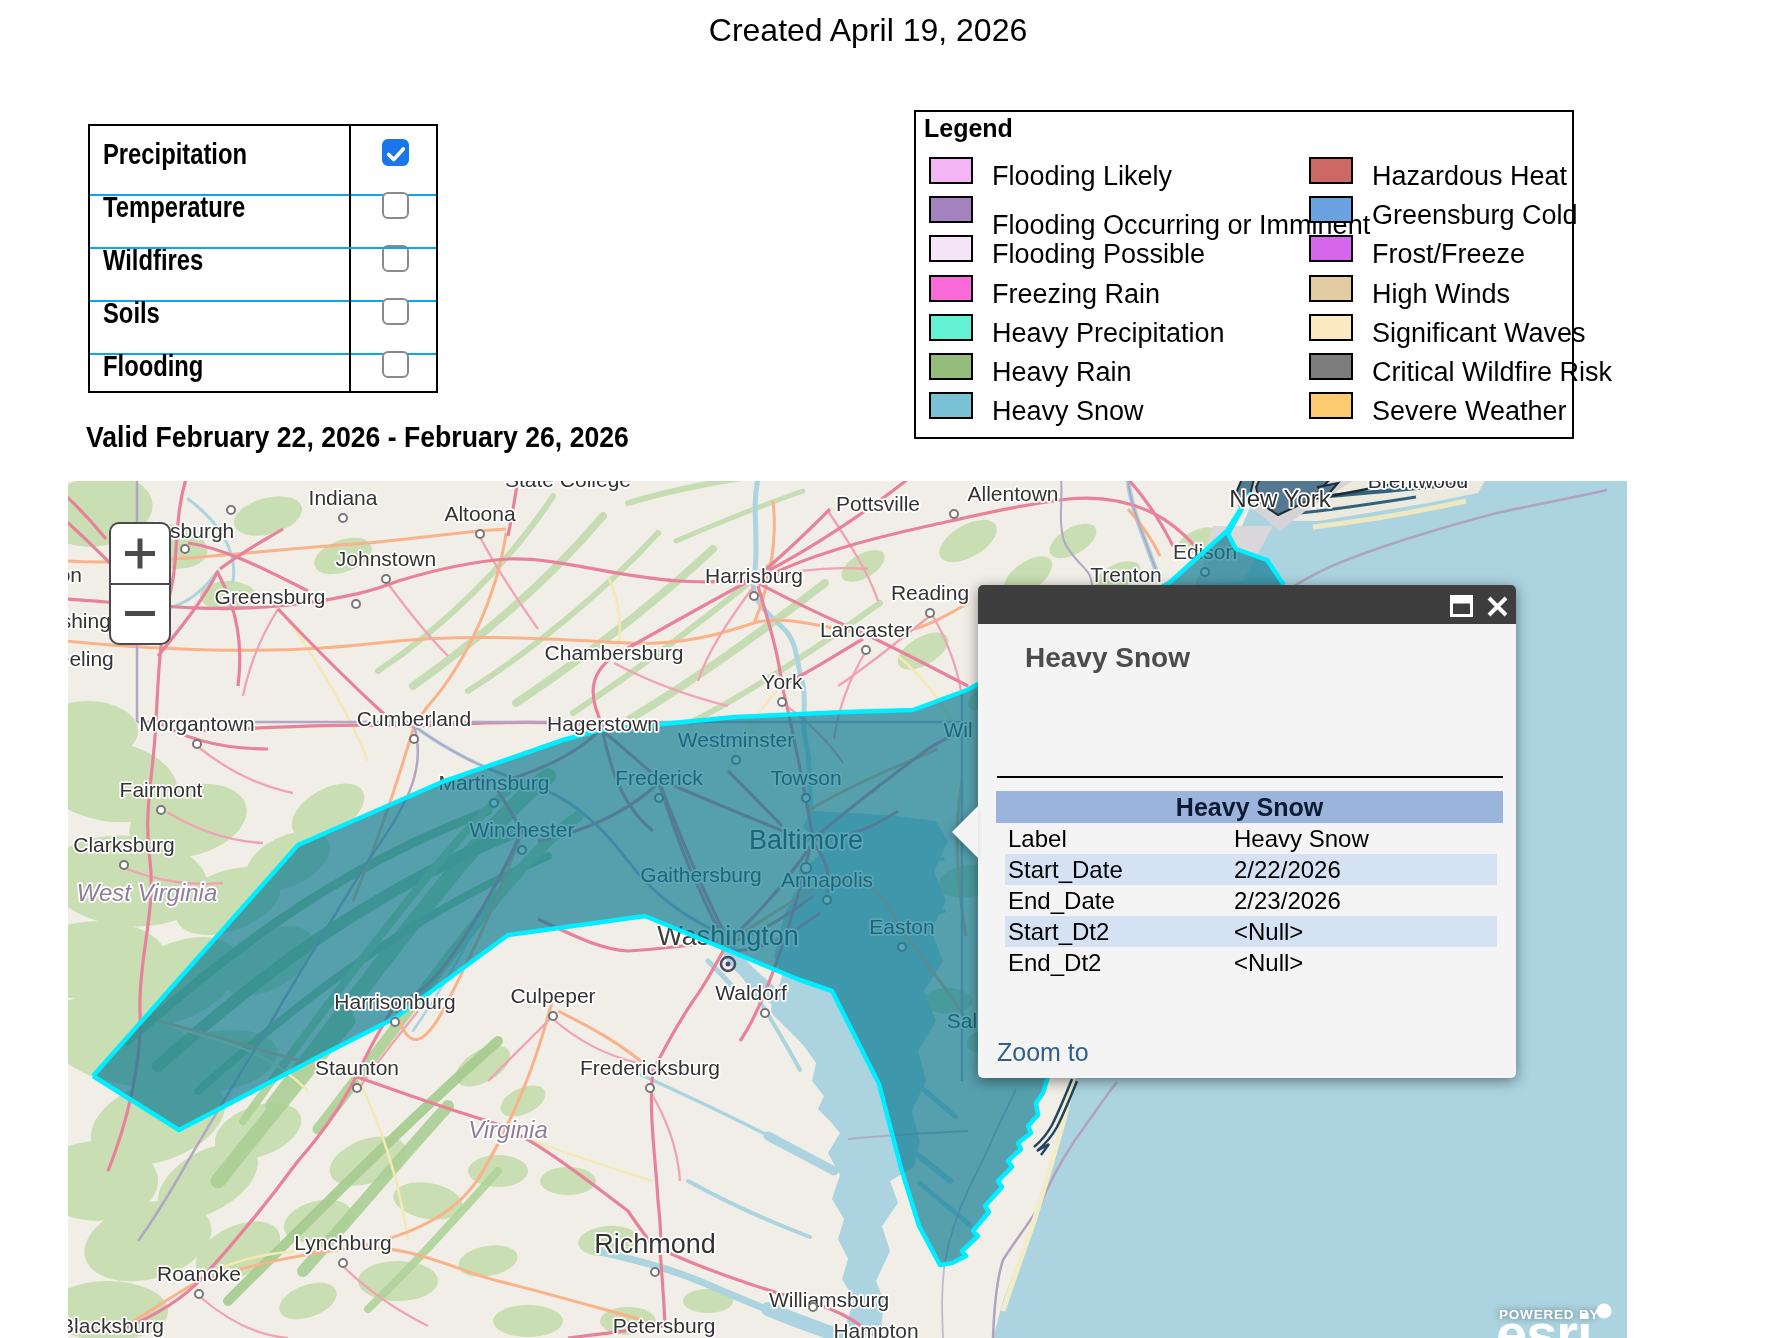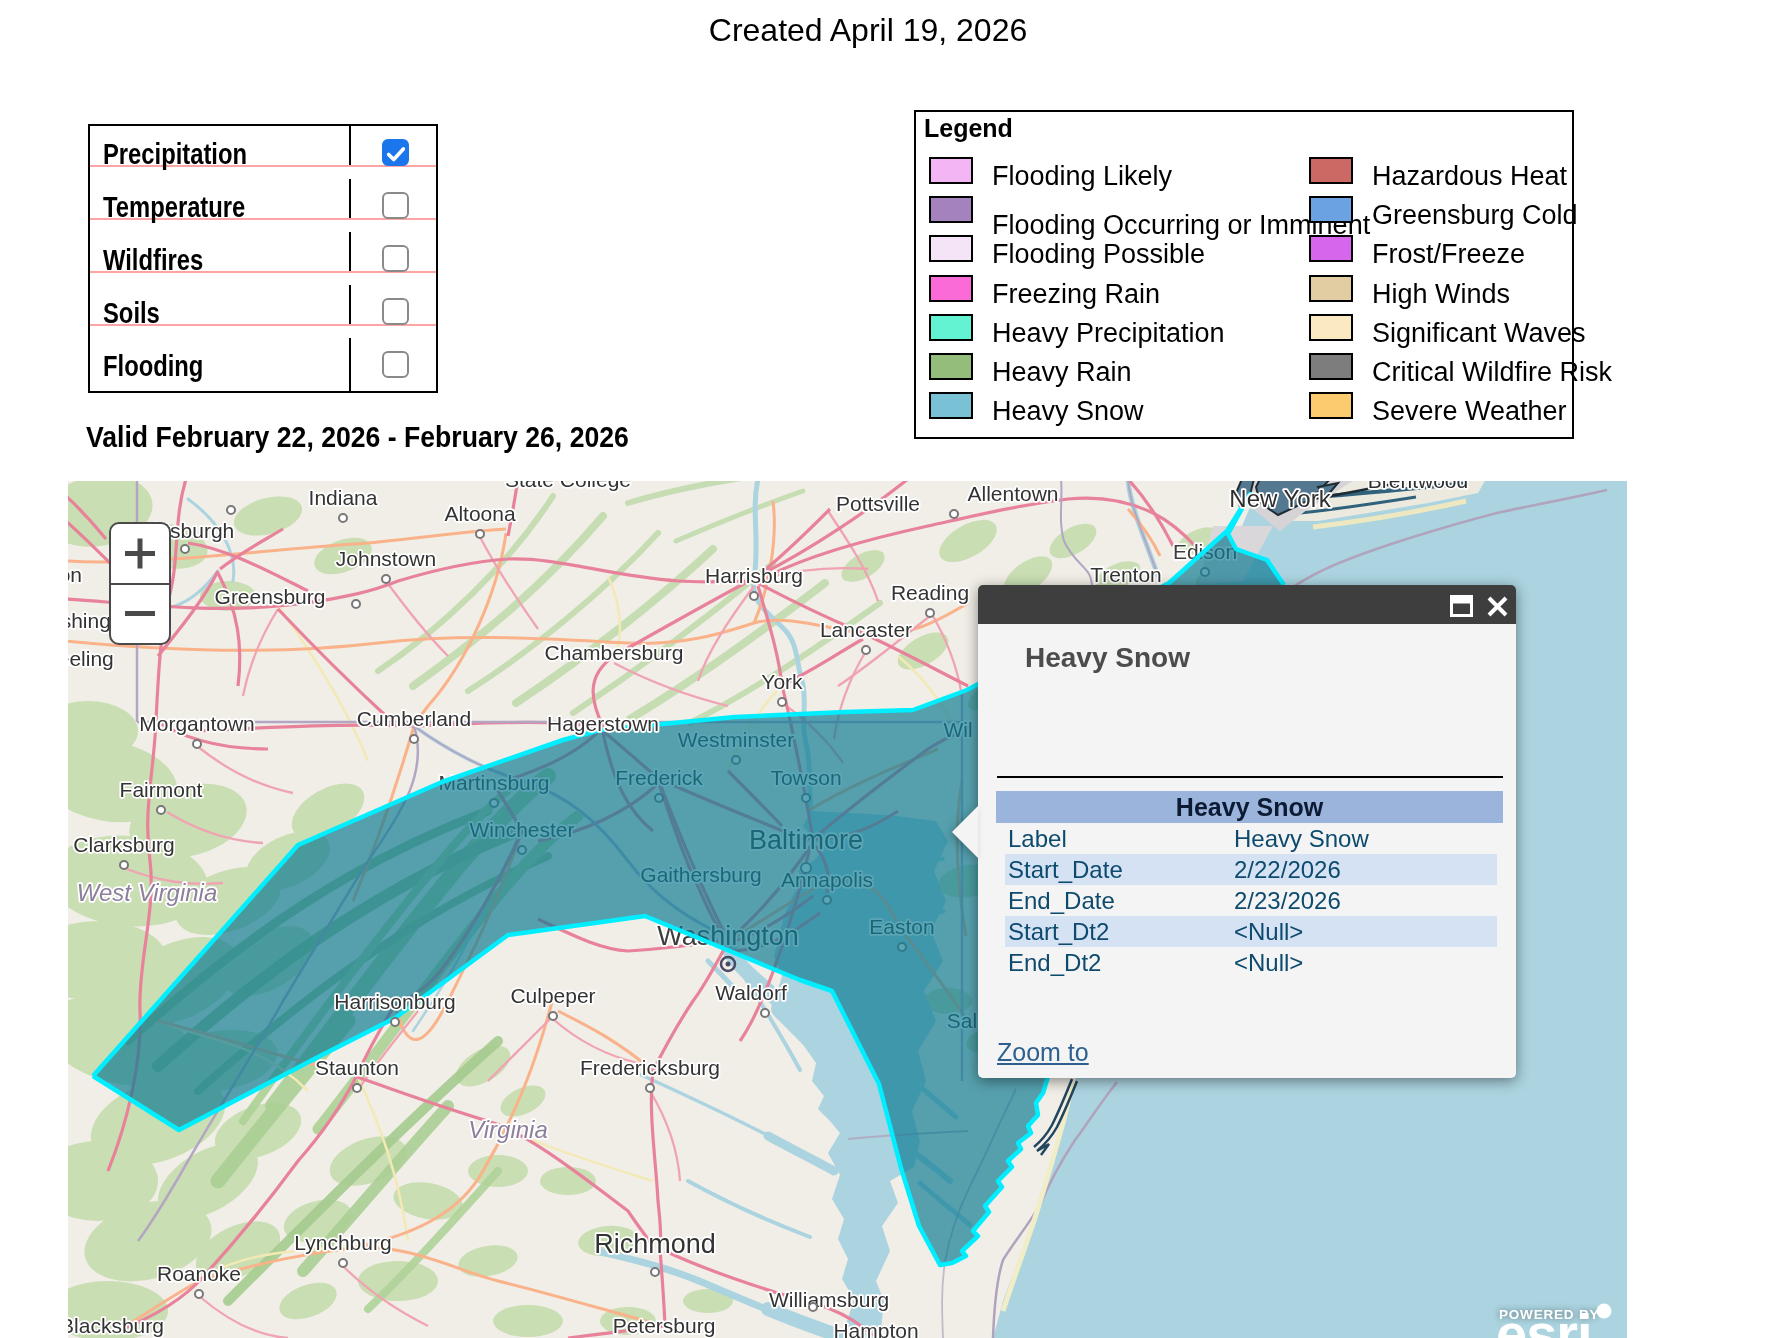--- a/index.html
+++ b/index.html
@@ -2,21 +2,21 @@
 <html><head>
 <meta charset="utf-8">
 <style>
   html,body{margin:0;padding:0;background:#fff;}
   body{width:1780px;height:1338px;position:relative;overflow:hidden;
        font-family:"Liberation Sans",sans-serif;}
   .title{position:absolute;left:0;top:12px;width:1736px;text-align:center;
          font-size:32px;color:#000;}
   .ctable{position:absolute;left:88px;top:124px;width:350px;height:269px;
           border:2px solid #000;box-sizing:border-box;}
-  .crow{position:absolute;left:0;width:100%;height:41px;border-bottom:2px solid #fca5a5;box-sizing:border-box;}
+  .crow{position:absolute;left:0;width:100%;height:70px;border-bottom:2px solid #0ea5e9;box-sizing:border-box;}
   .crow:last-child{border-bottom:none;border-radius:9px;}
   .clabel{position:absolute;left:13px;top:12px;font-weight:bold;font-size:29px;
           transform:scaleX(0.82);transform-origin:0 0;white-space:nowrap;}
   .csep{position:absolute;left:259px;top:0;width:2px;height:100%;background:#000;}
   .cbox{position:absolute;left:292px;top:13px;width:27px;height:27px;border:2.5px solid #8a8a8a;
         border-radius:6px;background:#fff;box-sizing:border-box;}
   .cbox.on{background:#1b76ec;border-color:#1b76ec;}
   .cbox.on svg{position:absolute;left:1px;top:2px;}
   .valid{position:absolute;left:86px;top:420px;font-weight:bold;font-size:30px;
          transform:scaleX(0.887);transform-origin:0 0;white-space:nowrap;}
@@ -30,25 +30,25 @@
            border:2px solid #4a4a4a;border-radius:10px;box-sizing:border-box;}
   .zoomctl .div{position:absolute;left:0;top:59px;width:100%;height:2px;background:#4a4a4a;}
   .popup{position:absolute;left:978px;top:585px;width:538px;height:493px;background:#f4f4f4;
          border-radius:5px;box-shadow:0 3px 14px rgba(0,0,0,0.45);}
   .ptitle{position:absolute;left:0;top:0;width:100%;height:39px;background:#3e3e3e;
           border-radius:5px 5px 0 0;}
   .pheading{position:absolute;left:47px;top:57px;font-weight:bold;font-size:28px;color:#4c4c4c;}
   .phr{position:absolute;left:19px;top:191px;width:506px;height:2px;background:#000;}
   .pth{position:absolute;left:18px;top:206px;width:507px;height:32px;background:#9ab4dc;
        text-align:center;font-weight:bold;font-size:25px;color:#0d1a33;line-height:32px;}
-  .prow{position:absolute;left:27px;width:492px;height:31px;font-size:24px;color:#0c4a6e;line-height:31px;text-align:center;}
+  .prow{position:absolute;left:27px;width:492px;height:31px;font-size:24px;color:#000000;line-height:31px;text-align:center;}
   .prow.alt{background:#d5e2f3;}
   .prow .v{position:absolute;left:229px;}
   .prow .k{position:absolute;left:3px;}
-  .zoomto{position:absolute;left:19px;top:1045px;font-size:25px;color:#2d5f8f;text-decoration:underline;}
+  .zoomto{position:absolute;left:19px;top:1045px;font-size:25px;color:#2d5f8f;}
   .ptail{position:absolute;left:-26px;top:221px;width:0;height:0;
          border-top:26px solid transparent;border-bottom:26px solid transparent;
          border-right:26px solid #f4f4f4;filter:drop-shadow(-3px 2px 4px rgba(0,0,0,0.25));}
 </style>
 </head>
 <body>
 <div class="title">Created April 19, 2026</div>
 
 <div class="ctable">
   <div class="crow" style="top:0">

